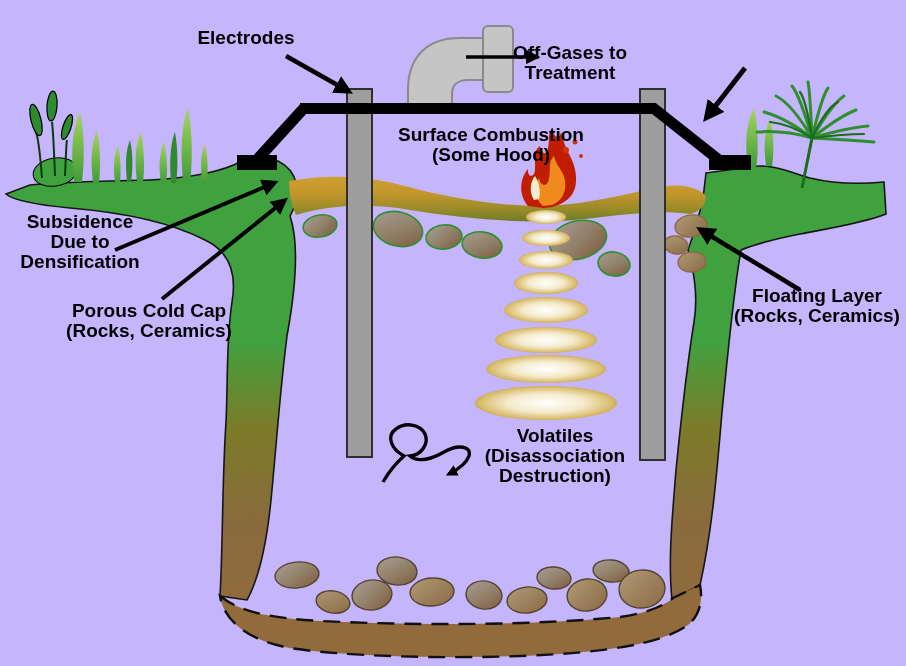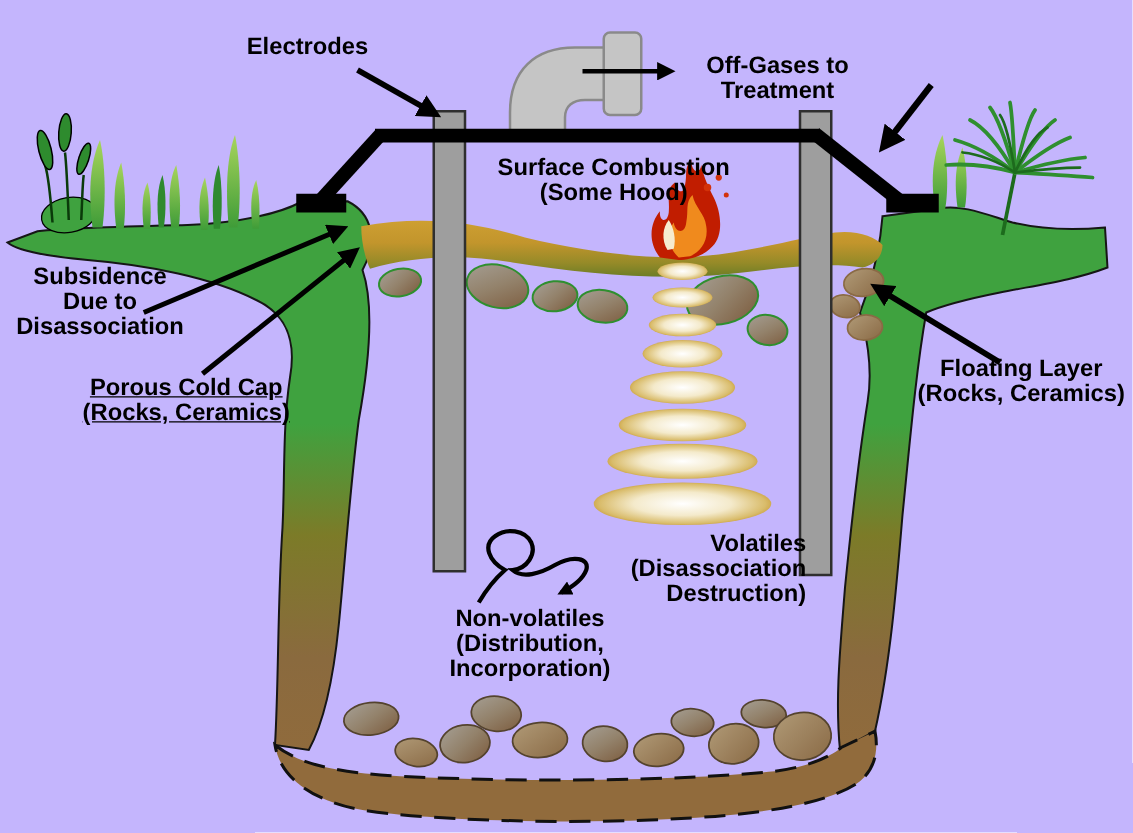--- a/index.html
+++ b/index.html
@@ -223,30 +223,27 @@
     <path d="M286,56 L348,91" stroke-width="4.5" marker-end="url(#ah)"></path>
     <path d="M466,57 L536,57" stroke-width="3.5" marker-end="url(#ah)"></path>
     <path d="M745,68 L707,117" stroke-width="5" marker-end="url(#ah)"></path>
     <path d="M115,250 L274,183" stroke-width="4" marker-end="url(#ah)"></path>
     <path d="M162,299 L284,201" stroke-width="4" marker-end="url(#ah)"></path>
     <path d="M800,290 L701,230" stroke-width="4.5" marker-end="url(#ah)"></path>
   </g>
 </svg>
 
   <div class="lbl" style="left:186px;top:28px;width:120px;">Electrodes</div>
-  <div class="lbl" style="left:560px;top:43px;width:124px;">Off-Gases to
+  <div class="lbl" style="left:508px;top:43px;width:124px;">Off-Gases to
 Treatment</div>
   <div class="lbl" style="left:383px;top:125px;width:216px;">Surface Combustion
 (Some Hood)</div>
   <div class="lbl" style="left:5px;top:212px;width:150px;">Subsidence
 Due to
-Disassociation</div>
-  <div class="lbl" style="left:49px;top:301px;width:200px;text-decoration:underline;">Porous Cold Cap
+Densification</div>
+  <div class="lbl" style="left:49px;top:301px;width:200px;">Porous Cold Cap
 (Rocks, Ceramics)</div>
   <div class="lbl" style="left:717px;top:286px;width:200px;">Floating Layer
 (Rocks, Ceramics)</div>
-  <div class="lbl" style="left:465px;top:426px;width:180px;text-align:right;">Volatiles
+  <div class="lbl" style="left:465px;top:426px;width:180px;">Volatiles
 (Disassociation
 Destruction)</div>
-  <div class="lbl" style="left:334px;top:486px;width:180px;">Non-volatiles
-(Distribution,
-Incorporation)</div>
 </div>
 
 </body></html>

